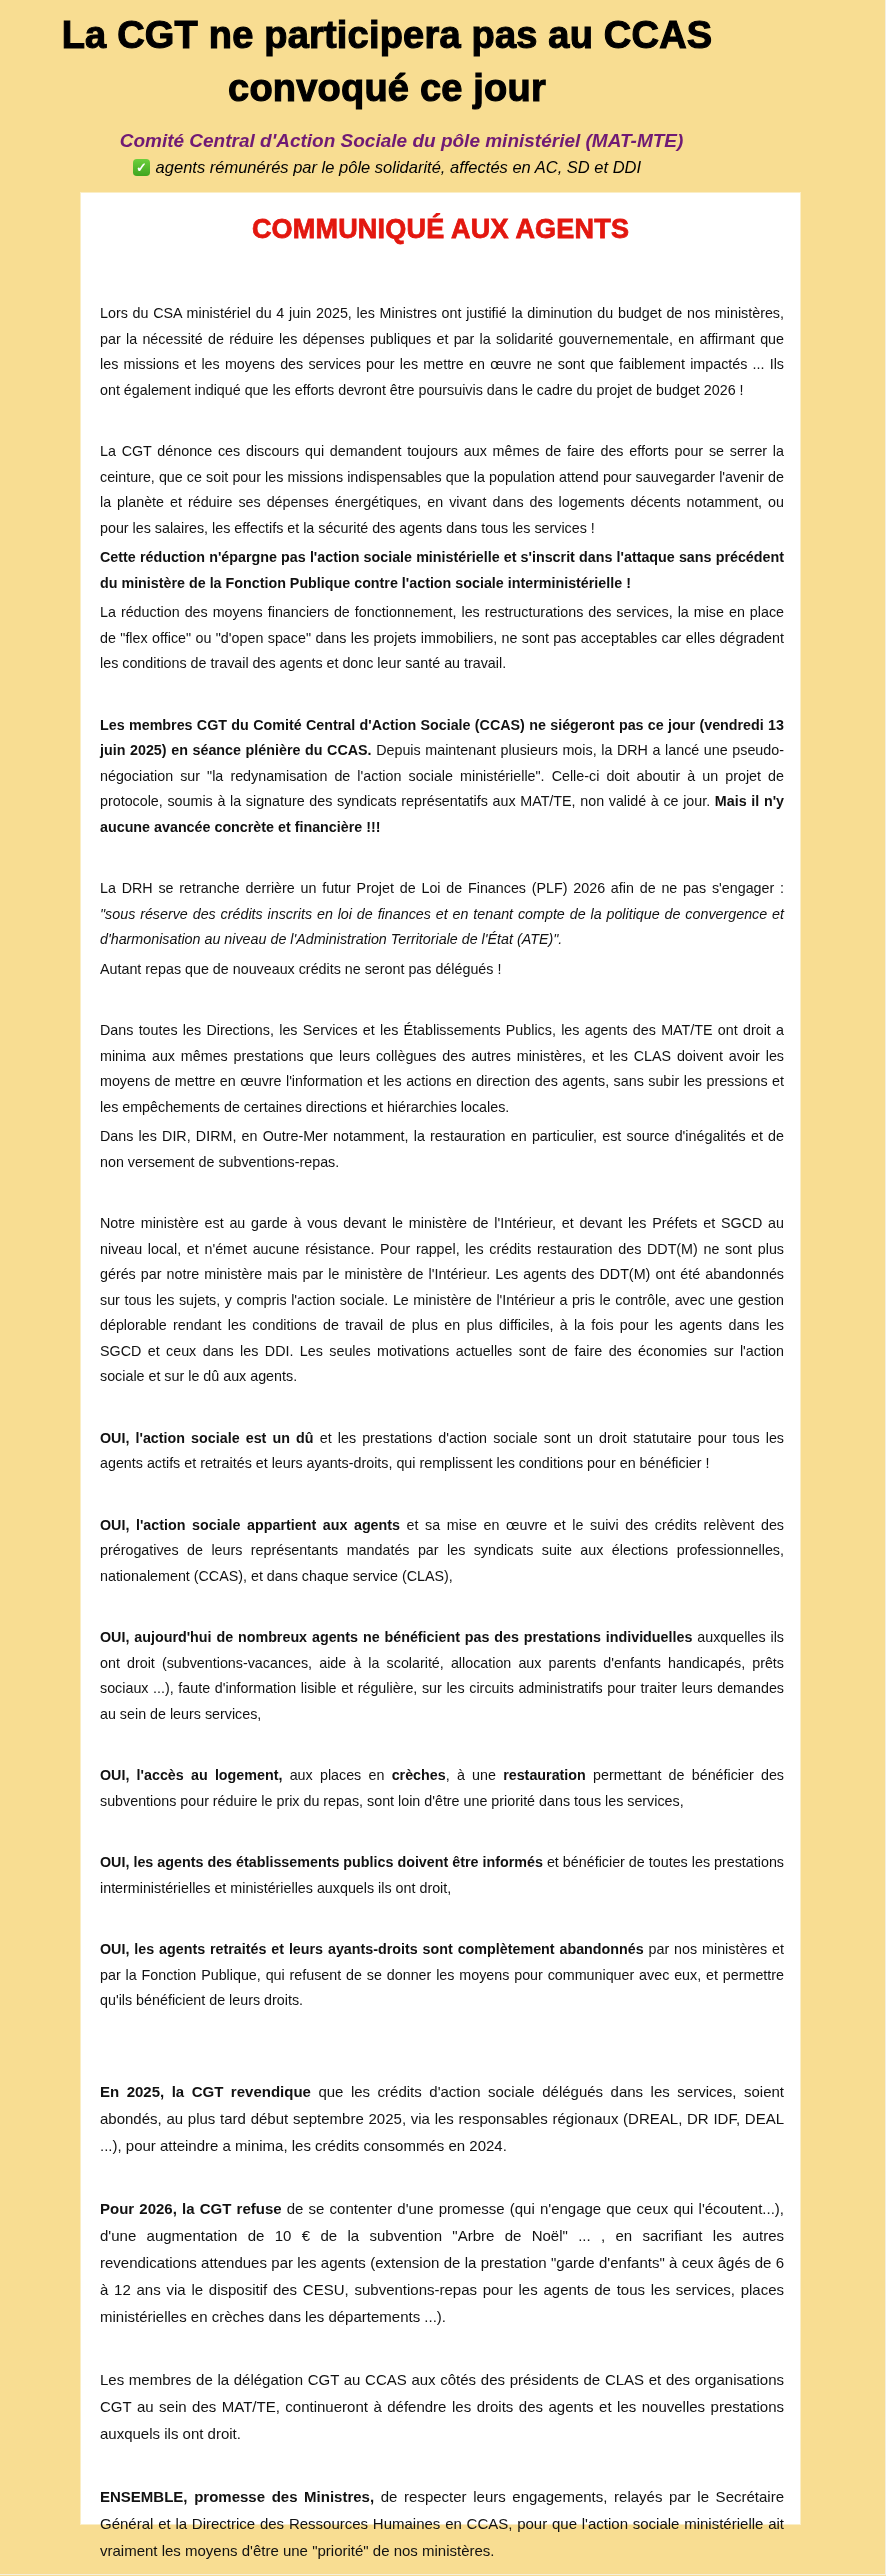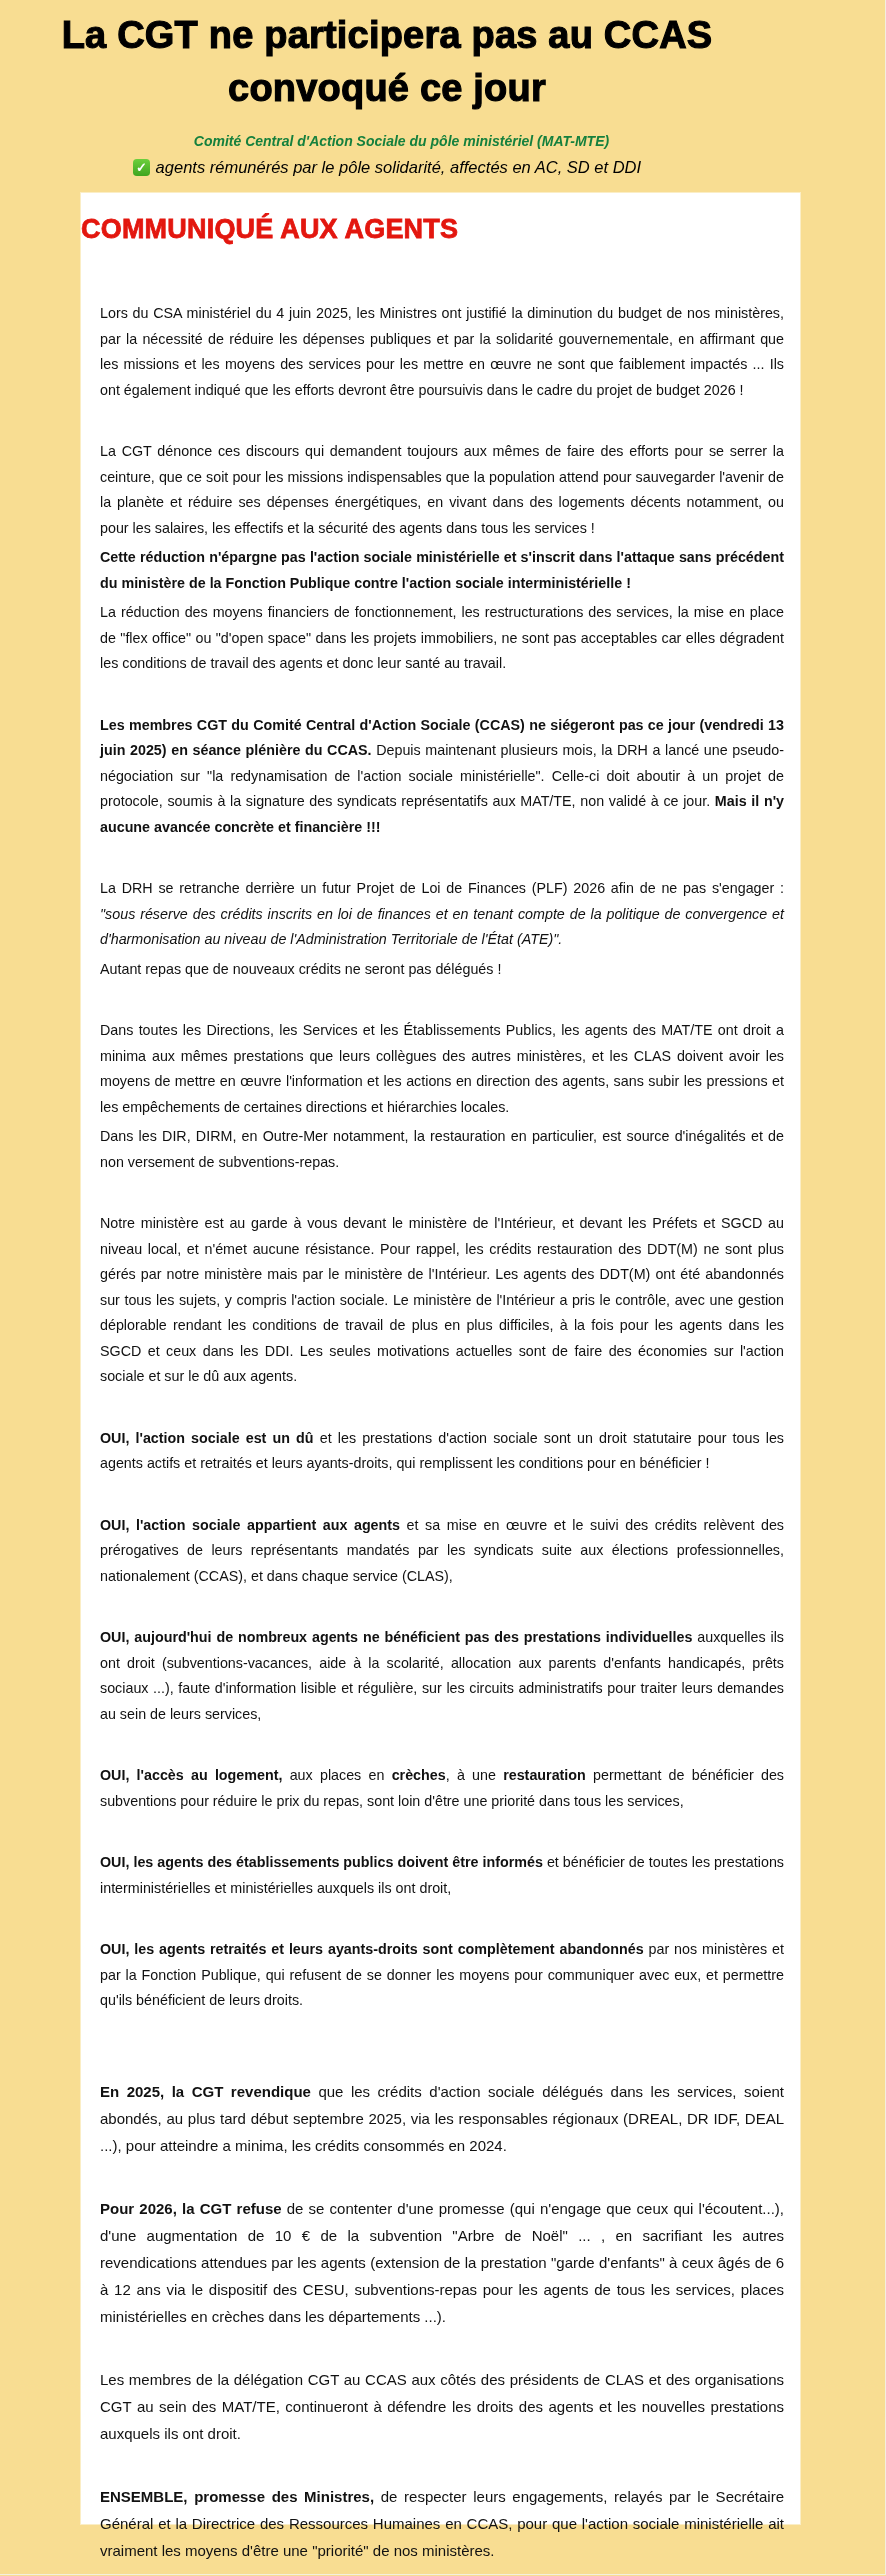--- a/index.html
+++ b/index.html
@@ -19,37 +19,37 @@
     .header { position: absolute; left: 0; top: 0; width: 742px; text-align: center; margin-left: 16px; }
     .headline {
       margin: 0; padding-top: 9.4px;
       font-family: "Liberation Sans", sans-serif;
       font-weight: 900; font-size: 38px; line-height: 53px;
       color: #000; letter-spacing: 0.2px;
       -webkit-text-stroke: 1.1px #000;
     }
     .subtitle {
       margin: 13.2px 0 0 0; font-style: italic; font-weight: bold;
-      font-size: 14px; line-height: 24.5px; color: #15803d; padding-left: 29px;
+      font-size: 19px; line-height: 24.5px; color: #701a75; padding-left: 29px;
     }
     .scope {
       margin: 1.9px 0 0 0; font-style: italic; font-size: 16.5px; line-height: 24.5px; color: #000;
       display: flex; justify-content: center; align-items: center; gap: 5.7px;
     }
     .check-icon {
       display: inline-block; width: 17px; height: 17px; border-radius: 3.8px;
       background: linear-gradient(#6ccf3d, #3fa51f);
       color: #fff; font-style: normal; font-size: 13.2px; line-height: 17px; text-align: center; font-weight: bold;
     }
     .card {
       position: absolute; left: 80px; top: 192px; width: 721px; height: 2333px;
       background: #ffffff; border: 0.9px solid #fbeec6; box-sizing: border-box;
     }
     .card-title {
-      margin: 0; padding-top: 17px; 
+      margin: 0; padding-top: 17px; text-align: center;
       font-weight: 900; font-size: 27px; line-height: 38px; color: #e3170f;
       -webkit-text-stroke: 0.8px #e3170f; letter-spacing: 0.2px;
     }
     .body-text {
       position: absolute; left: 15px; top: 104px; width: 692px;
       font-size: 14.3px; line-height: 25.5px; text-align: justify;
     }
     .body-text p { margin: 4px; }
     .gap-lg { height: 28px; }
     b { font-weight: bold; }

